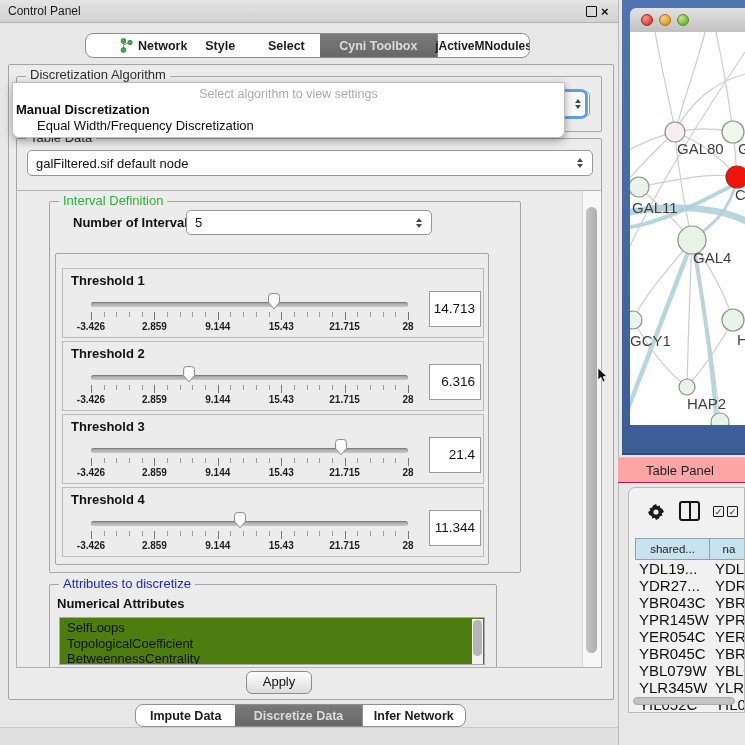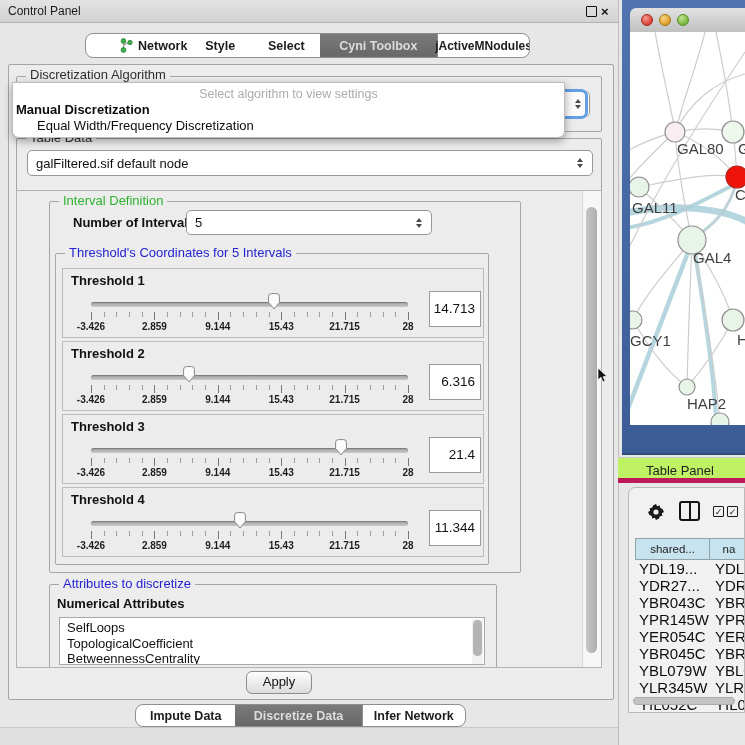--- a/index.html
+++ b/index.html
@@ -57,41 +57,41 @@
   .threshold-card{position:absolute;left:6px;width:422px;height:70px;border:1px solid #bcbcbc;background:#ececec;box-sizing:border-box;}
   .th-label{position:absolute;left:8px;top:4px;font-size:13px;font-weight:bold;color:#111;}
   .track{position:absolute;left:28px;top:33px;width:317px;height:5px;border-radius:3px;background:linear-gradient(#9e9e9e,#c9c9c9);box-shadow:inset 0 1px 1px rgba(0,0,0,.25);}
   .thumb{position:absolute;top:23px;width:16px;height:18px;}
   .tick{position:absolute;top:43px;width:1px;height:5px;background:#9b9b9b;}
   .tick.major{height:8px;background:#777;}
   .tick-lab{position:absolute;top:52px;transform:translateX(-50%);font-size:10px;font-weight:bold;color:#1e1e1e;}
   .th-value{position:absolute;left:366px;top:22px;width:52px;height:36px;background:#fff;border:1px solid #9a9a9a;box-sizing:border-box;font-size:13.5px;color:#111;text-align:right;line-height:33px;padding-right:5px;}
 
   
-  #attr-list{position:absolute;left:42px;top:426px;width:426px;height:48px;background:#ffffff;border:1px solid #a9a9a9;overflow:hidden;box-sizing:border-box;}
+  #attr-list{position:absolute;left:42px;top:426px;width:426px;height:48px;background:#4d7c0f;border:1px solid #a9a9a9;overflow:hidden;box-sizing:border-box;}
   .list-item{font-size:13px;color:#111;line-height:15.5px;padding-left:7px;white-space:nowrap;}
   #list-scroll{position:absolute;right:1px;top:1px;width:11px;height:45px;background:#f2f2f2;}
   #list-thumb{position:absolute;left:1px;top:1px;width:9px;height:36px;background:#b4b4b4;border-radius:5px;}
 
   #apply-btn{left:246px;top:671px;width:64px;height:21px;border:1px solid #8d8d8d;border-radius:6px;
      background:linear-gradient(#fdfdfd,#dcdcdc);font-size:13px;color:#111;text-align:center;line-height:20px;}
 
   #bottom-strip{left:0;top:727px;width:618px;height:18px;background:#e0e0e0;border-top:1px solid #cacaca;}
 
   
   #net-window{left:622px;top:0;width:123px;height:455px;background:linear-gradient(#4f74b0,#3c5c96);border-bottom:2px solid #2d4a7c;box-sizing:border-box;}
   #net-titlebar{position:absolute;left:8px;top:8px;width:115px;height:24px;background:linear-gradient(#e2e2e2,#c0c0c0);border-radius:6px 0 0 0;border-bottom:1px solid #9a9a9a;}
   .light{position:absolute;top:6px;width:12px;height:12px;border-radius:50%;box-sizing:border-box;}
   #light-red{left:11px;background:radial-gradient(circle at 35% 30%,#f6968b,#dd4a3c 65%,#b43126);border:1px solid #a1291f;}
   #light-yellow{left:29px;background:radial-gradient(circle at 35% 30%,#f8d188,#e2a42e 65%,#bd8418);border:1px solid #a3780e;}
   #light-green{left:47px;background:radial-gradient(circle at 35% 30%,#c0e593,#7cba42 65%,#5d9c2c);border:1px solid #568f22;}
   #net-canvas{position:absolute;left:8px;top:32px;width:115px;height:393px;background:#fff;overflow:hidden;}
   .node-label{font-family:"Liberation Sans","DejaVu Sans",sans-serif;font-size:15px;fill:#3f3f3f;}
 
-  #table-panel-header{left:618px;top:457px;width:127px;height:26px;background:#bef264;border-top:1px solid #c8c8c8;border-bottom:5px solid #be185d;font-size:13px;color:#222;line-height:26px;padding-left:28px;box-sizing:border-box;}
+  #table-panel-header{left:618px;top:457px;width:127px;height:26px;background:#fca5a5;border-top:1px solid #c8c8c8;border-bottom:1px solid #be185d;font-size:13px;color:#222;line-height:26px;padding-left:28px;box-sizing:border-box;}
   #table-card{left:628px;top:487px;width:117px;height:226px;background:#f1f1f1;border:1px solid #b9b9b9;border-radius:7px 0 0 0;box-sizing:border-box;overflow:hidden;}
   #gear-icon{position:absolute;left:19px;top:16px;width:16px;height:16px;}
   #split-icon{position:absolute;left:50px;top:13px;width:21px;height:20px;border:2px solid #141414;border-radius:3px;box-sizing:border-box;}
   #split-icon .mid{position:absolute;left:50%;top:0;width:2px;height:100%;background:#141414;transform:translateX(-50%);}
   .cb{position:absolute;top:18px;width:11px;height:11px;border:1.6px solid #1a1a1a;border-radius:1px;font-size:9px;line-height:10px;text-align:center;color:#1a1a1a;box-sizing:border-box;font-family:"DejaVu Sans",sans-serif;}
   #cb1{left:84px;} #cb2{left:98px;}
   .hcell{position:absolute;top:50px;height:22px;background:#c6e3ef;border:1px solid #8fa3ab;box-sizing:border-box;font-size:11.5px;color:#222;text-align:center;line-height:20px;overflow:hidden;white-space:nowrap;}
   #hcell1{left:6px;width:75px;} #hcell2{left:80px;width:40px;}
   #node-table-rows{position:absolute;left:0;top:72px;width:117px;}
   .trow{position:relative;height:17px;font-size:15px;color:#0e0e0e;}
@@ -182,21 +182,20 @@
       <span class="abs" style="left:56px;top:24px;font-size:13px;font-weight:bold;color:#111;">Number of Intervals</span>
       <div class="combo" style="left:169px;top:19px;width:246px;height:25px;">
         <span class="val">5</span>
         <span class="spinners">
             <span class="arr-up"></span>
             <span class="arr-dn"></span>
           </span>
       </div>
 
       <div class="group" style="left:38px;top:62px;width:434px;height:312px;">
-        <span class="group-title t-blue">Threshold's Coordinates for 5 Intervals</span>
         <div class="threshold-card" style="top:14px;">
           <span class="th-label">Threshold 1</span>
           <div class="track"></div>
           <div class="ticks">
               <div class="tick major" style="left: 28px;"></div>
               <div class="tick" style="left: 40.68px;"></div>
               <div class="tick" style="left: 53.36px;"></div>
               <div class="tick" style="left: 66.04px;"></div>
               <div class="tick" style="left: 78.72px;"></div>
               <div class="tick major" style="left: 91.4px;"></div>

